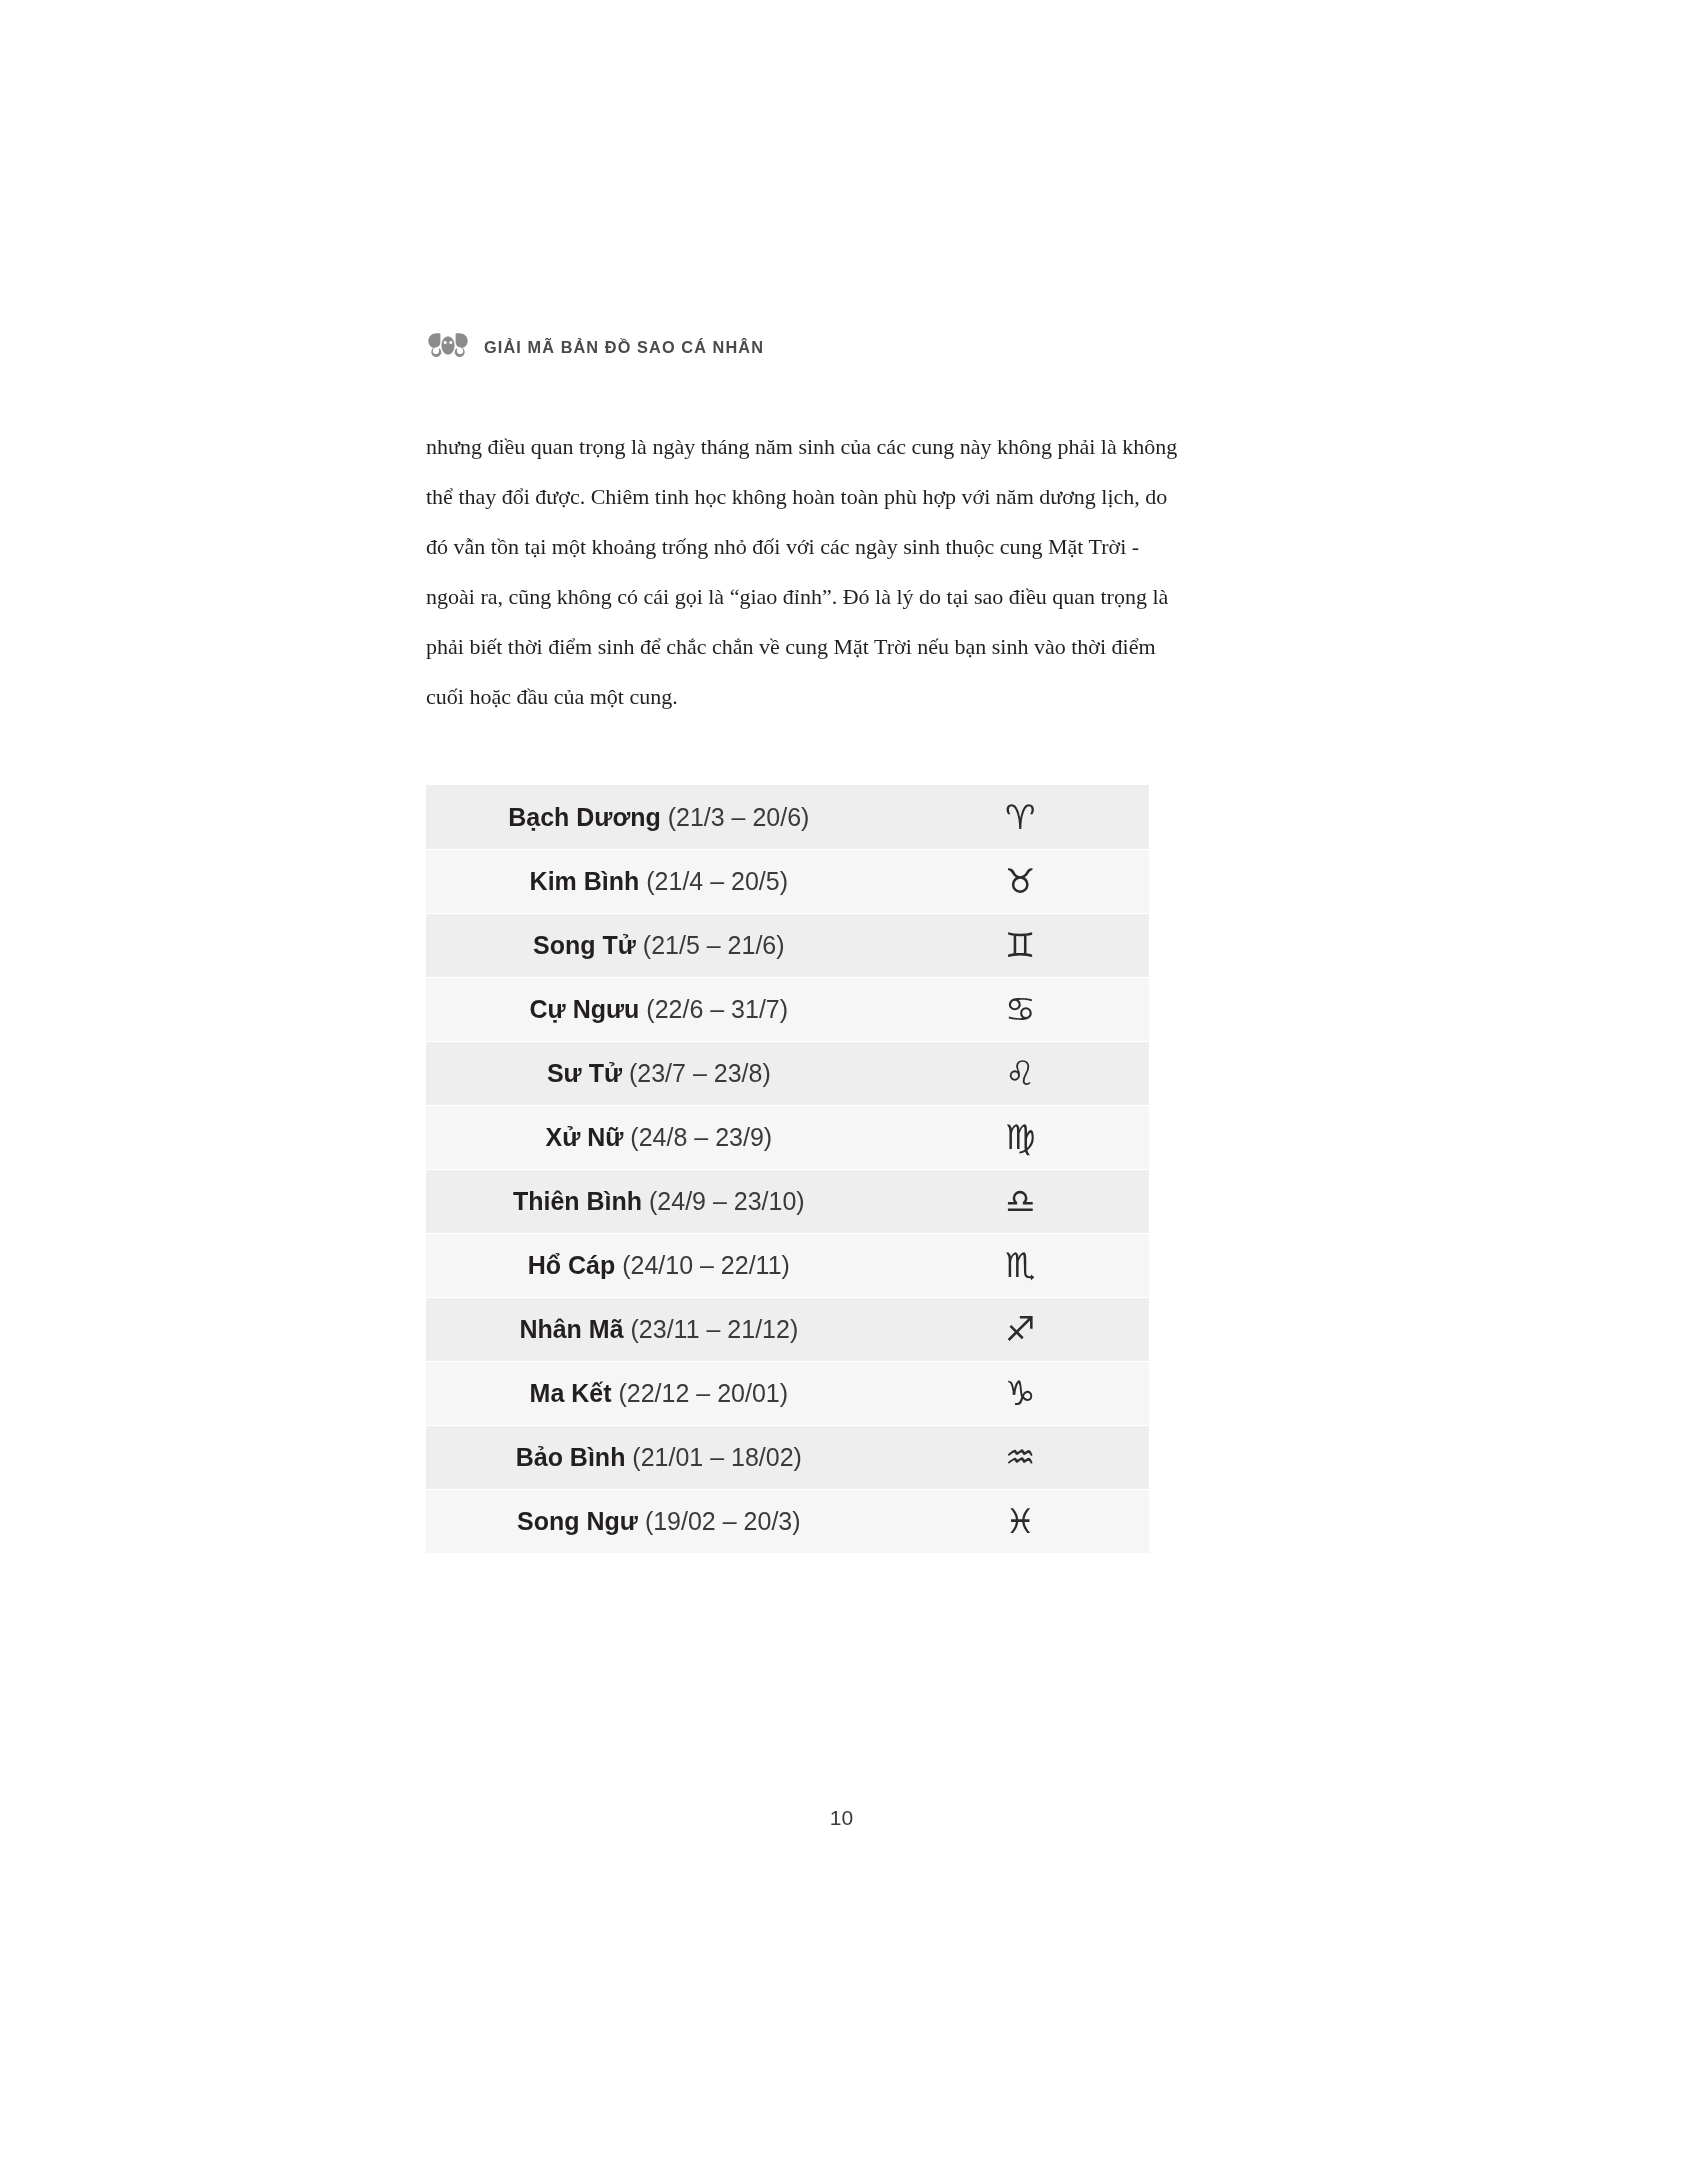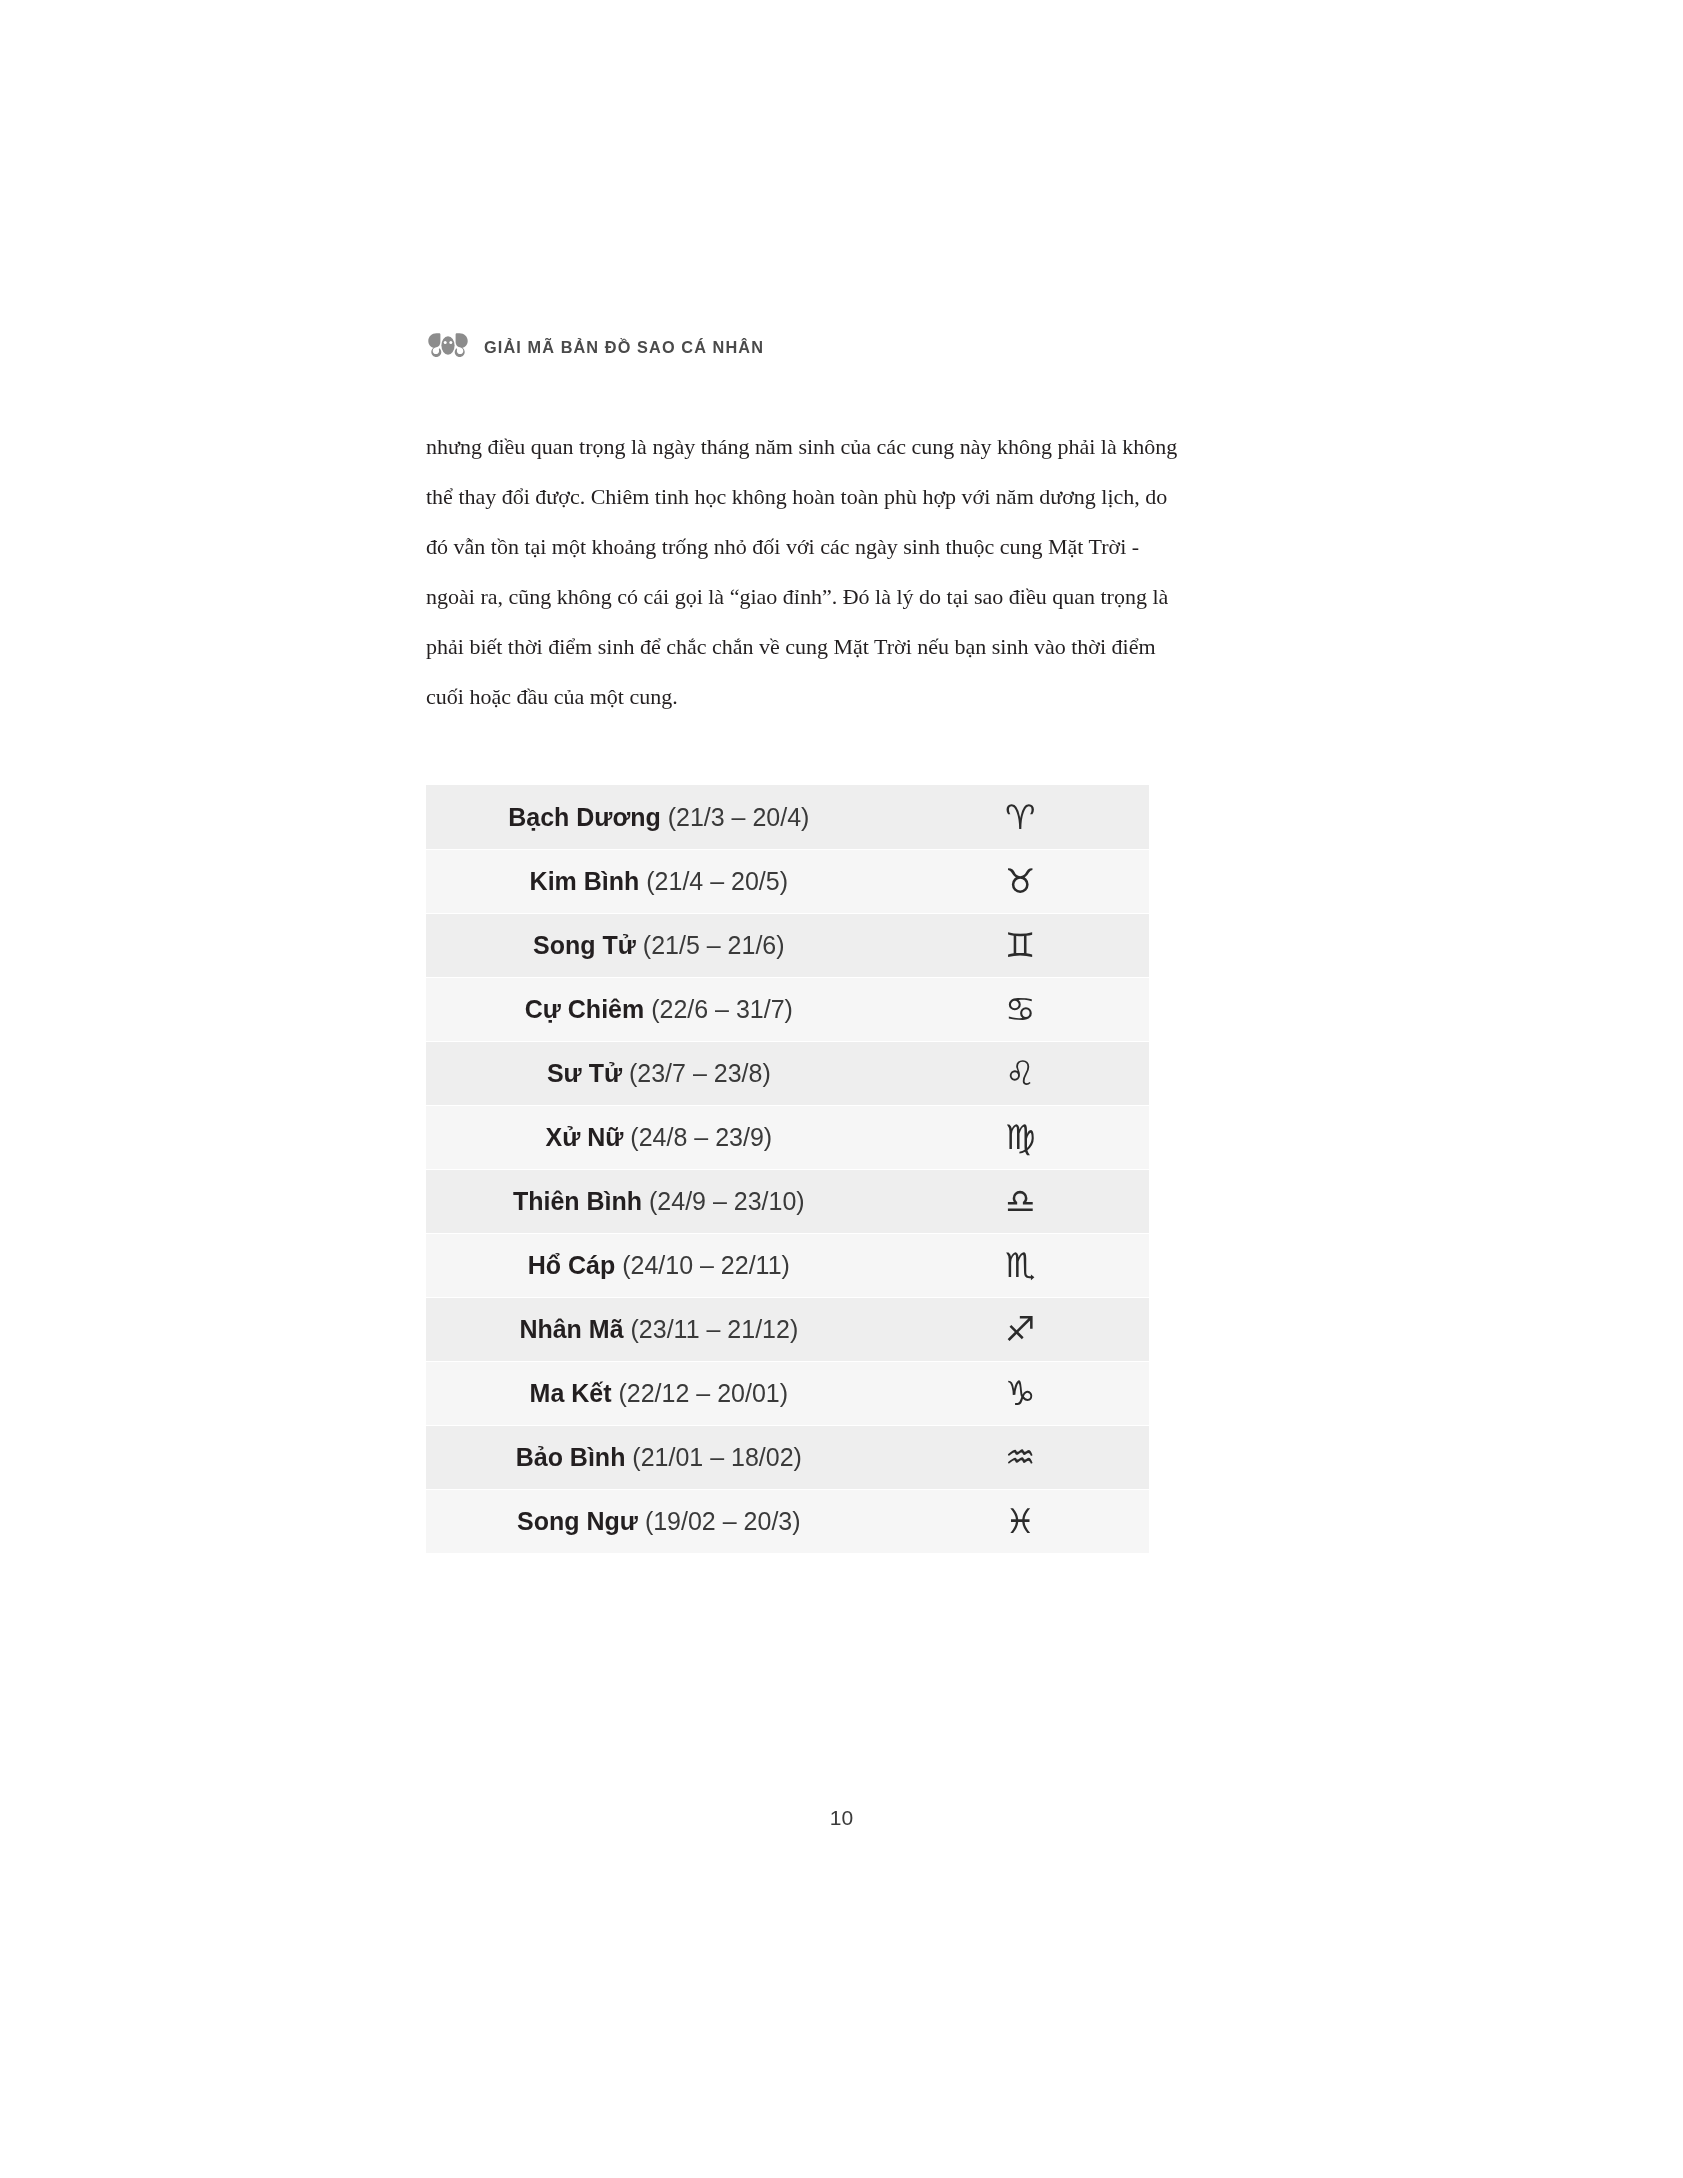--- a/index.html
+++ b/index.html
@@ -148,33 +148,33 @@
         </svg>
       </span>
       <span class="runhead-title">GIẢI MÃ BẢN ĐỒ SAO CÁ NHÂN</span>
     </div>
 
     <p class="para">nhưng điều quan trọng là ngày tháng năm sinh của các cung này không phải là không thể thay đổi được. Chiêm tinh học không hoàn toàn phù hợp với năm dương lịch, do đó vẫn tồn tại một khoảng trống nhỏ đối với các ngày sinh thuộc cung Mặt Trời - ngoài ra, cũng không có cái gọi là “giao đỉnh”. Đó là lý do tại sao điều quan trọng là phải biết thời điểm sinh để chắc chắn về cung Mặt Trời nếu bạn sinh vào thời điểm cuối hoặc đầu của một cung.</p>
 
     <table class="zodiac-table">
       <tbody>
         <tr class="odd">
-          <td class="cell-name"><span class="nm">Bạch Dương</span> <span class="dt">(21/3 – 20/4)</span></td>
+          <td class="cell-name"><span class="nm">Bạch Dương</span> <span class="dt">(21/3 – 20/6)</span></td>
           <td class="cell-sym">♈</td>
         </tr>
         <tr class="even">
           <td class="cell-name"><span class="nm">Kim Bình</span> <span class="dt">(21/4 – 20/5)</span></td>
           <td class="cell-sym">♉</td>
         </tr>
         <tr class="odd">
           <td class="cell-name"><span class="nm">Song Tử</span> <span class="dt">(21/5 – 21/6)</span></td>
           <td class="cell-sym">♊</td>
         </tr>
         <tr class="even">
-          <td class="cell-name"><span class="nm">Cự Chiêm</span> <span class="dt">(22/6 – 31/7)</span></td>
+          <td class="cell-name"><span class="nm">Cự Ngưu</span> <span class="dt">(22/6 – 31/7)</span></td>
           <td class="cell-sym">♋</td>
         </tr>
         <tr class="odd">
           <td class="cell-name"><span class="nm">Sư Tử</span> <span class="dt">(23/7 – 23/8)</span></td>
           <td class="cell-sym">♌</td>
         </tr>
         <tr class="even">
           <td class="cell-name"><span class="nm">Xử Nữ</span> <span class="dt">(24/8 – 23/9)</span></td>
           <td class="cell-sym">♍</td>
         </tr>

